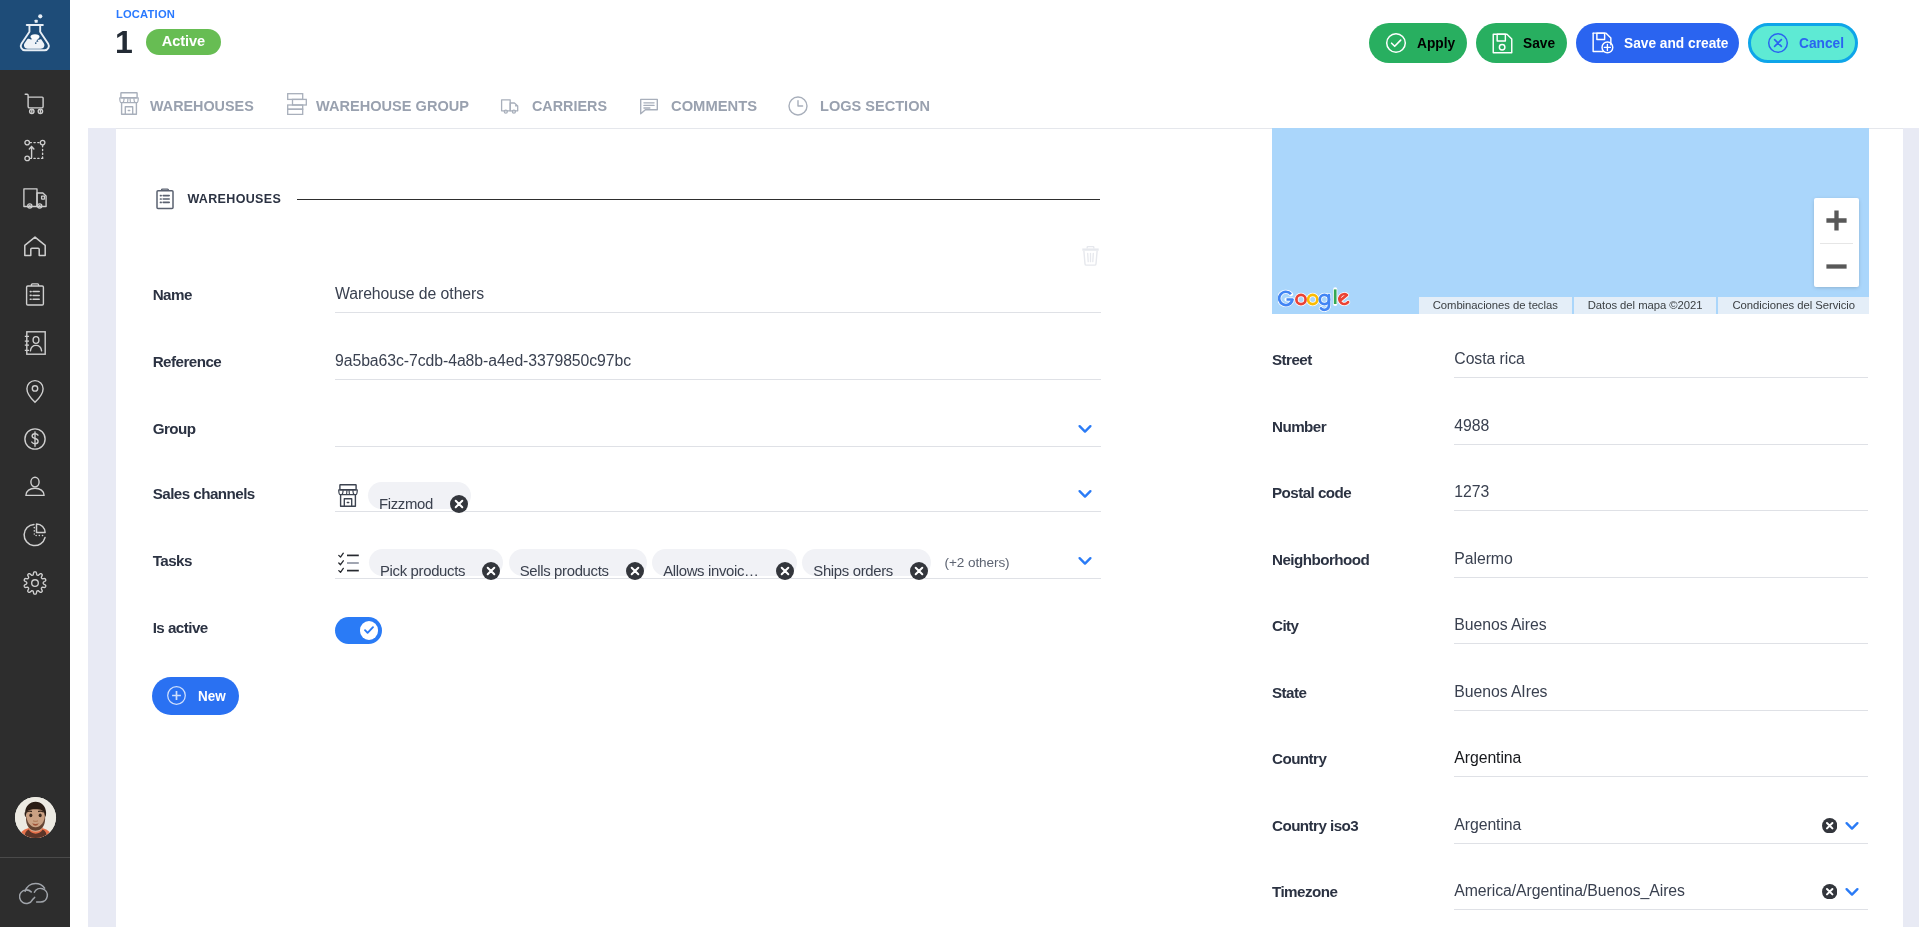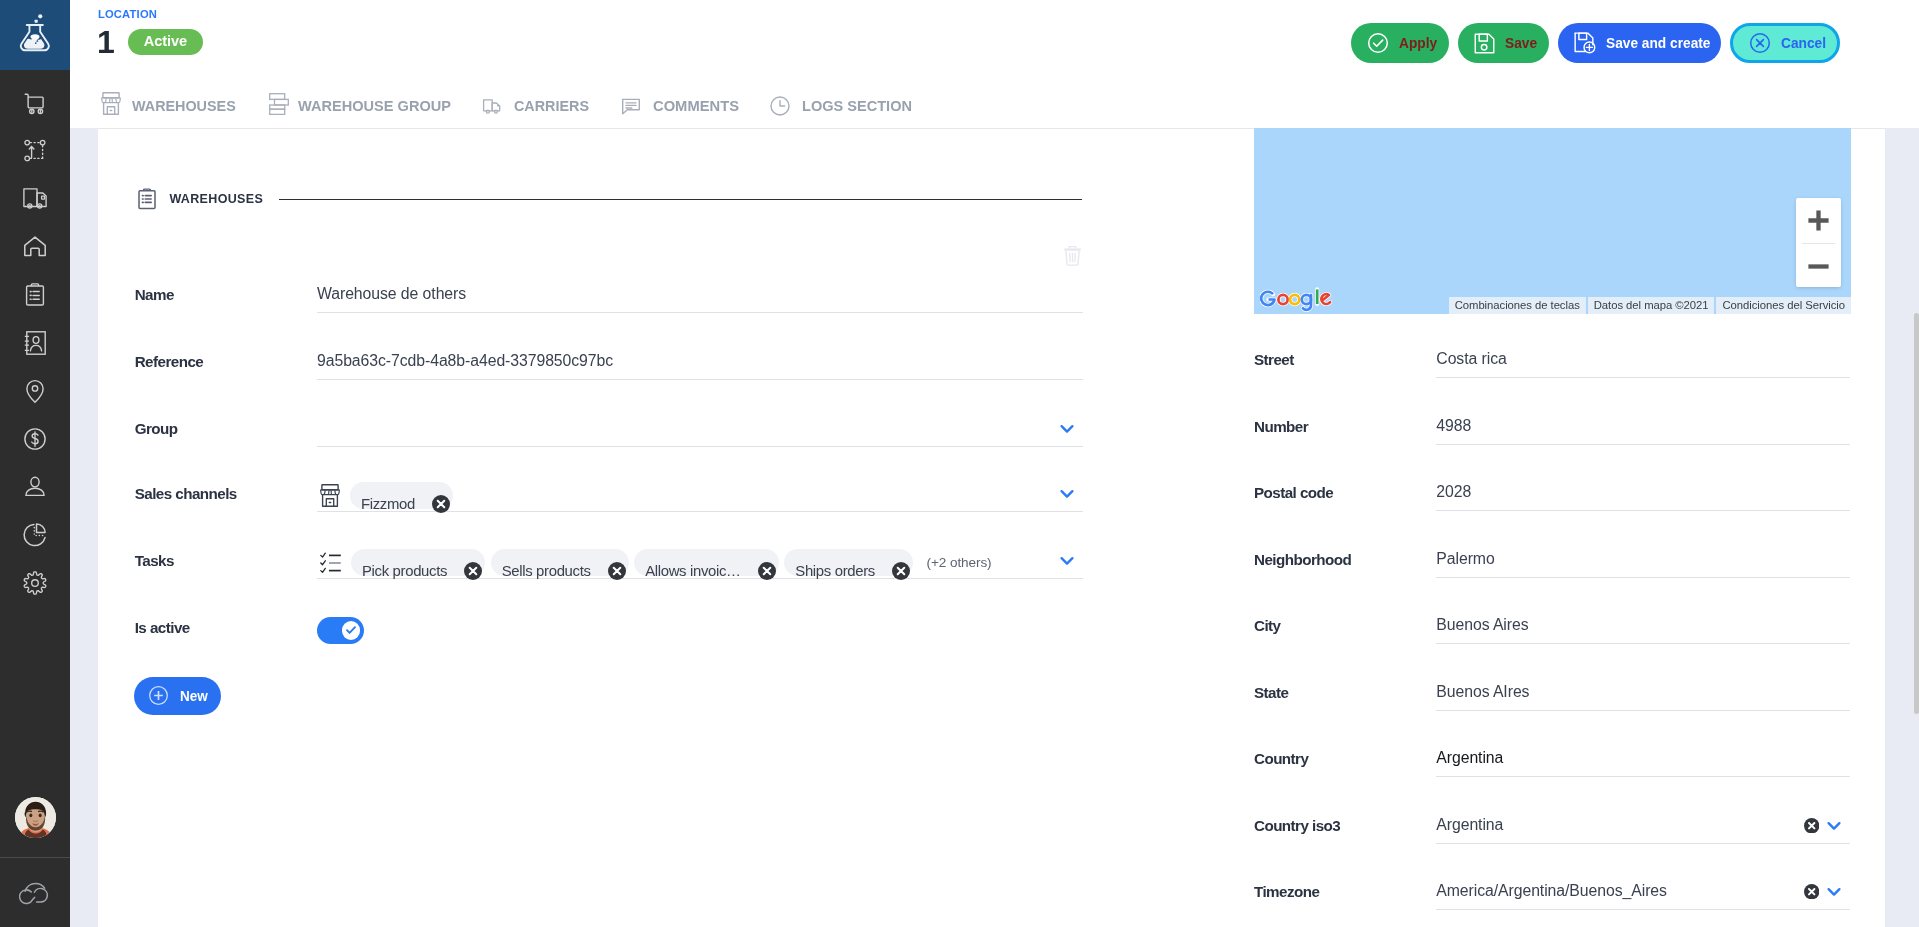--- a/index.html
+++ b/index.html
@@ -16,32 +16,32 @@
   .sidebar{position:absolute;left:0;top:0;width:70px;height:927px;background:#2d2d2d;z-index:20;}
   .sb-logo{height:70px;width:70px;background:#1e4c78;display:flex;align-items:flex-start;justify-content:center;padding-top:13px;}
   .sb-items{position:absolute;top:79px;left:0;width:70px;}
   .sb-item{width:70px;height:48px;display:flex;align-items:center;justify-content:center;cursor:pointer;}
   .sb-avatar-wrap{position:absolute;left:0;top:797px;width:70px;height:47px;display:flex;align-items:flex-start;justify-content:center;}
   .sb-sep{position:absolute;left:0;top:857px;width:70px;height:1px;background:#4a4a4a;}
   .sb-avatar{width:41px;height:41px;border-radius:50%;overflow:hidden;background:#efeee6;position:relative;}
   .sb-foot{position:absolute;left:0;top:869px;width:70px;height:50px;display:flex;align-items:center;justify-content:center;}
 
   
-  .main{position:absolute;left:70px;top:0;width:1798px;height:927px;background:#fff;}
+  .main{position:absolute;left:88px;top:0;width:1798px;height:927px;background:#fff;}
   .crumb{position:absolute;left:27.9px;top:6.8px;font-size:11.2px;font-weight:bold;letter-spacing:.2px;color:#2979ff;line-height:14px;}
   .title-row{position:absolute;left:27px;top:25px;display:flex;align-items:center;}
   .title-num{font-size:32px;font-weight:bold;color:#232b35;line-height:34px;}
   .badge{margin-left:13px;background:#67bd53;color:#fff;border-radius:15px;font-size:14.6px;font-weight:bold;
          padding:6px 16px 7px;line-height:13px;letter-spacing:-0.1px;}
   .actions{position:absolute;right:28px;top:23px;display:flex;align-items:center;}
   .btn{display:flex;align-items:center;height:40px;border-radius:20px;border:none;cursor:pointer;
        font-family:"Liberation Sans",sans-serif;font-size:15.5px;font-weight:bold;white-space:nowrap;padding:0 13px 0 16px;margin-left:9px;}
   .btn .blbl{display:inline-block;transform:scaleX(0.885);transform-origin:left center;white-space:nowrap;}
   .btn .bico{display:flex;align-items:center;margin-right:10px;}
-  .btn-green{background:#28af60;color:#7f1d1d;}
+  .btn-green{background:#28af60;color:#000000;}
   .btn-blue{background:#2a64f0;color:#fff;}
   .btn-white{background:#5eead4;color:#2a64f0;border:3px solid #0ea5e9;}
 
   
   .tabs{position:absolute;left:0;top:82px;width:1849px;height:47px;display:flex;align-items:flex-start;}
   .tabs-line{position:absolute;left:0;top:128px;width:1849px;height:1px;background:#e5e7ec;}
   .tab{position:relative;display:flex;align-items:center;height:47px;cursor:pointer;
        font-size:14.8px;font-weight:bold;letter-spacing:0;color:#99a1af;}
   .tab .tico{display:flex;align-items:center;margin-right:11px;}
   .tab .tlbl{line-height:16px;padding-top:1px;display:inline-block;overflow:hidden;}
@@ -89,21 +89,21 @@
 
   
   .mapbox{position:absolute;left:1184px;top:0;width:597px;height:186px;background:#aad6fb;overflow:hidden;}
   .zoomctl{position:absolute;left:541.5px;top:70px;width:45px;height:89px;background:#fff;border-radius:2px;
            box-shadow:0 1px 4px -1px rgba(0,0,0,.25);}
   .zoombtn{height:44.5px;display:flex;align-items:center;justify-content:center;cursor:pointer;color:#666;}
   .zoombtn.out{padding-top:4px;}
   .zoomsep{position:absolute;left:6.5px;top:44.5px;width:33px;height:1px;background:#e6e6e6;}
   .glogo{position:absolute;left:6px;bottom:-2px;}
   .attrib{position:absolute;right:0;bottom:0;height:17px;display:flex;align-items:center;gap:2px;}
-  .attrib span{font-family:"Liberation Sans",sans-serif;font-size:11.3px;color:#3c4043;padding:0 6px;line-height:17px;
+  .attrib span{font-family:"Liberation Sans",sans-serif;font-size:11.3px;color:#3c4043;padding:0 14px;line-height:17px;
                background:rgba(232,240,247,0.93);letter-spacing:-0.05px;}
 </style>
 </head>
 <body>
 
 <div class="app">
 
  <div class="sidebar">
   <div class="sb-logo">
    <svg width="32" height="40" viewBox="0 0 34 42" fill="none">
@@ -554,21 +554,21 @@
    </div>
    <div class="field afield" style="top:295px;left:1184px;">
     <div class="flabel">Number</div>
     <div class="fbox">
      <div class="ftext">4988</div>
     </div>
    </div>
    <div class="field afield" style="top:361px;left:1184px;">
     <div class="flabel">Postal code</div>
     <div class="fbox">
-     <div class="ftext">2028</div>
+     <div class="ftext">1273</div>
     </div>
    </div>
    <div class="field afield" style="top:428px;left:1184px;">
     <div class="flabel">Neighborhood</div>
     <div class="fbox">
      <div class="ftext">Palermo</div>
     </div>
    </div>
    <div class="field afield" style="top:494px;left:1184px;">
     <div class="flabel">City</div>

